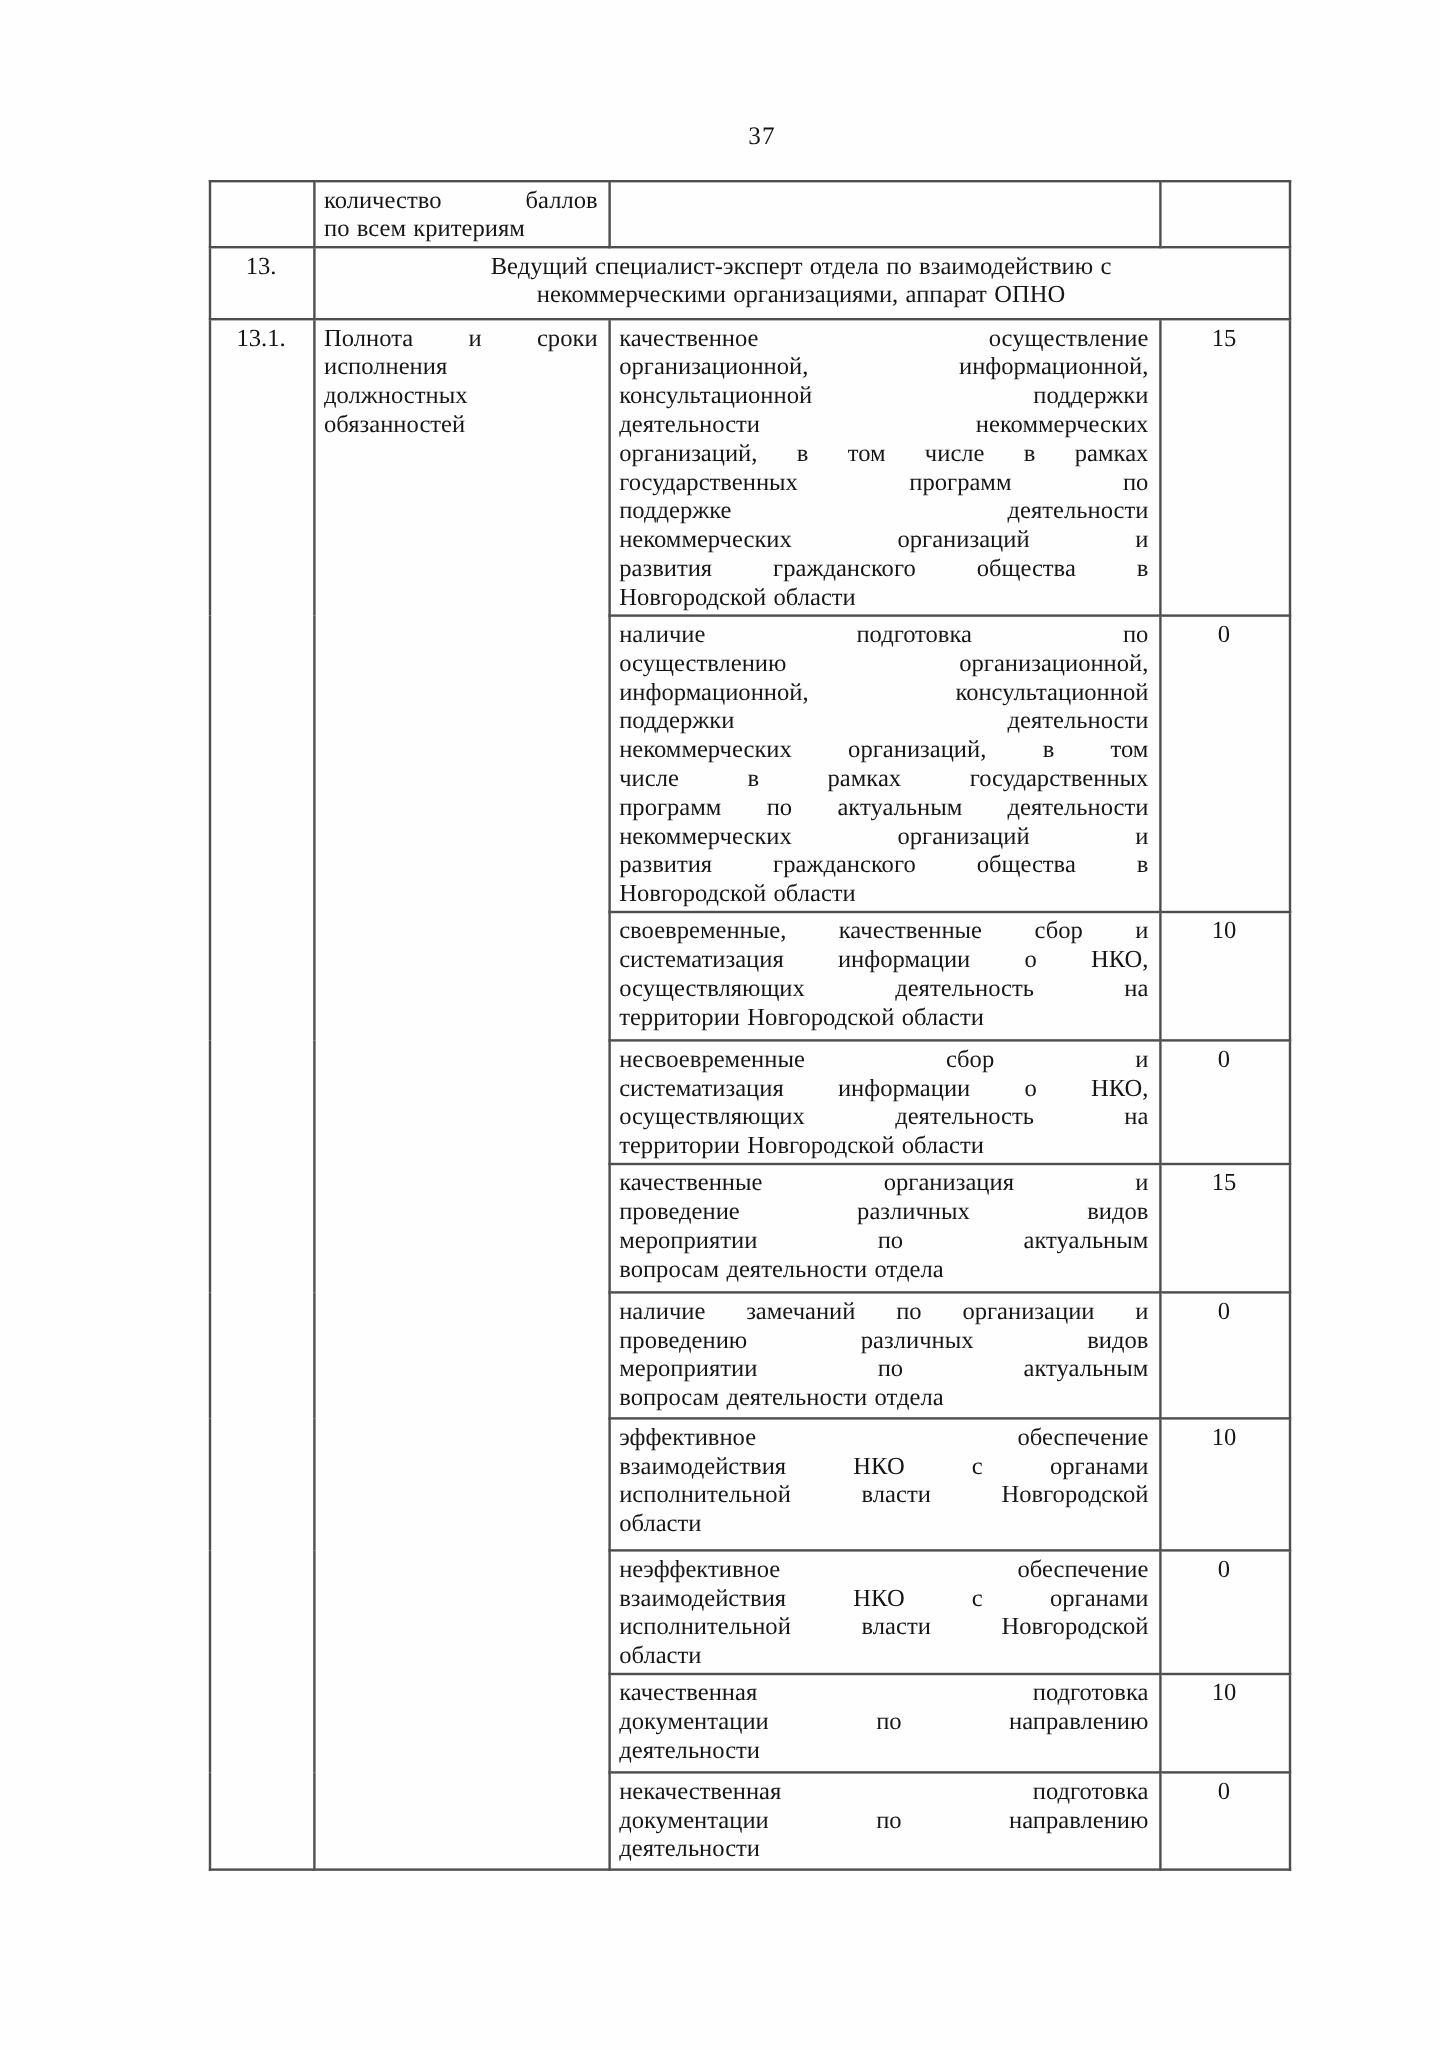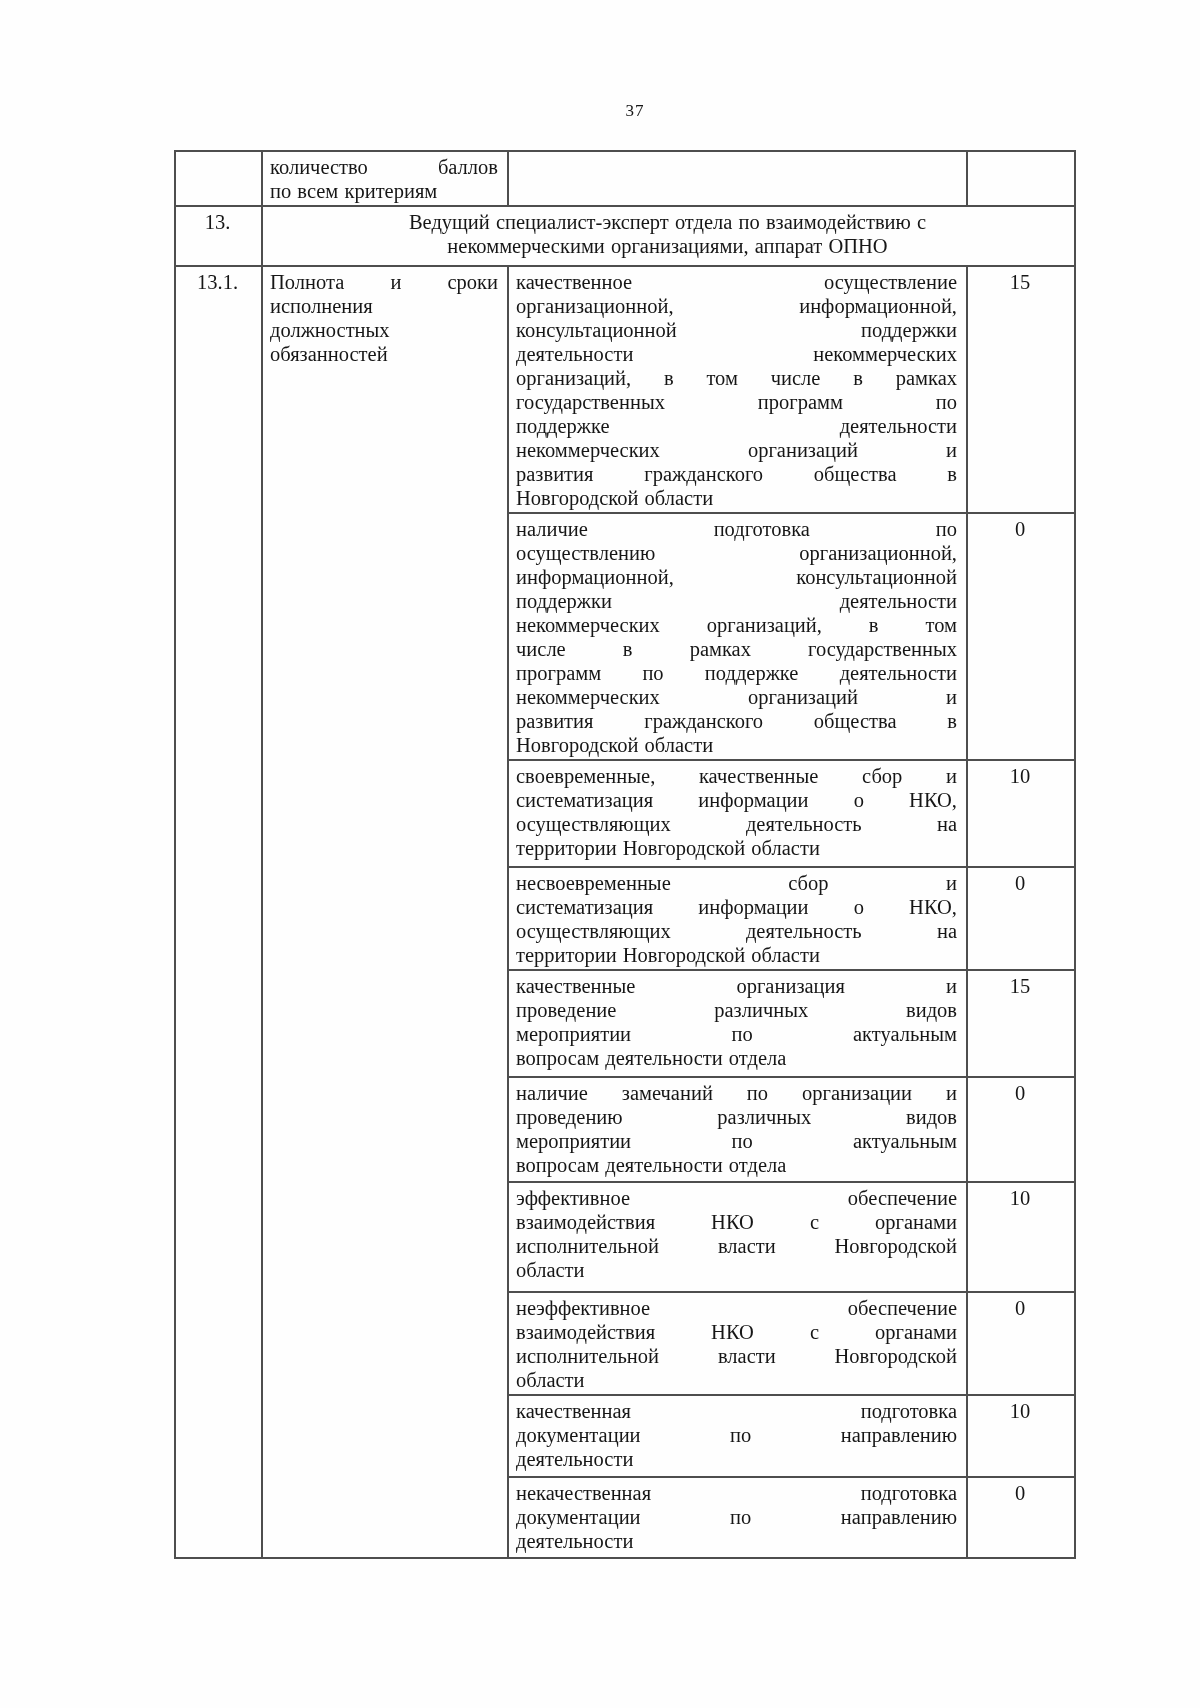--- a/index.html
+++ b/index.html
@@ -15,21 +15,21 @@
     overflow: hidden;
     font-family: "Liberation Serif", "DejaVu Serif", serif;
     color: #161616;
   }
   .page-number {
     position: absolute;
     top: 101px;
     left: 185px;
     width: 900px;
     text-align: center;
-    font-size: 17px;
+    font-size: 21px;
     letter-spacing: 1px;
   }
   table.crit {
     position: absolute;
     left: 174px;
     top: 150px;
     width: 900px;
     border-collapse: collapse;
     table-layout: fixed;
   }
@@ -122,21 +122,21 @@
           <td class="points-cell">15</td>
         </tr>
         <tr style="height: 245px;">
           <td>
             <div class="line">наличие подготовка по</div>
             <div class="line">осуществлению организационной,</div>
             <div class="line">информационной, консультационной</div>
             <div class="line">поддержки деятельности</div>
             <div class="line">некоммерческих организаций, в том</div>
             <div class="line">числе в рамках государственных</div>
-            <div class="line">программ по поддержке деятельности</div>
+            <div class="line">программ по актуальным деятельности</div>
             <div class="line">некоммерческих организаций и</div>
             <div class="line">развития гражданского общества в</div>
             <div class="line last">Новгородской области</div>
           </td>
           <td class="points-cell">0</td>
         </tr>
         <tr style="height: 107px;">
           <td>
             <div class="line">своевременные, качественные сбор и</div>
             <div class="line">систематизация информации о НКО,</div>

